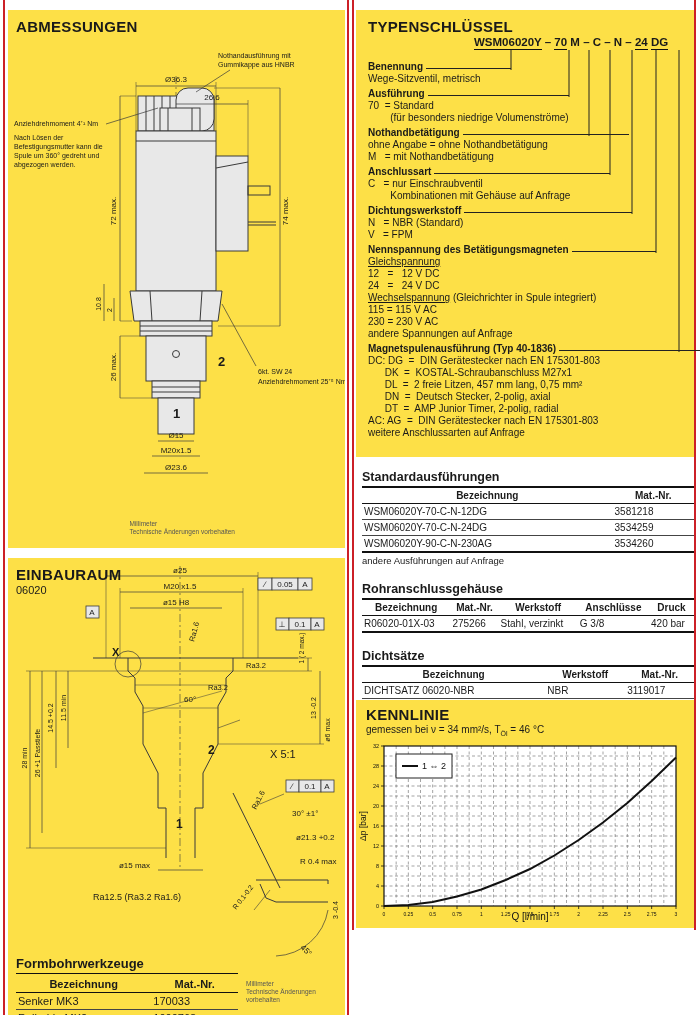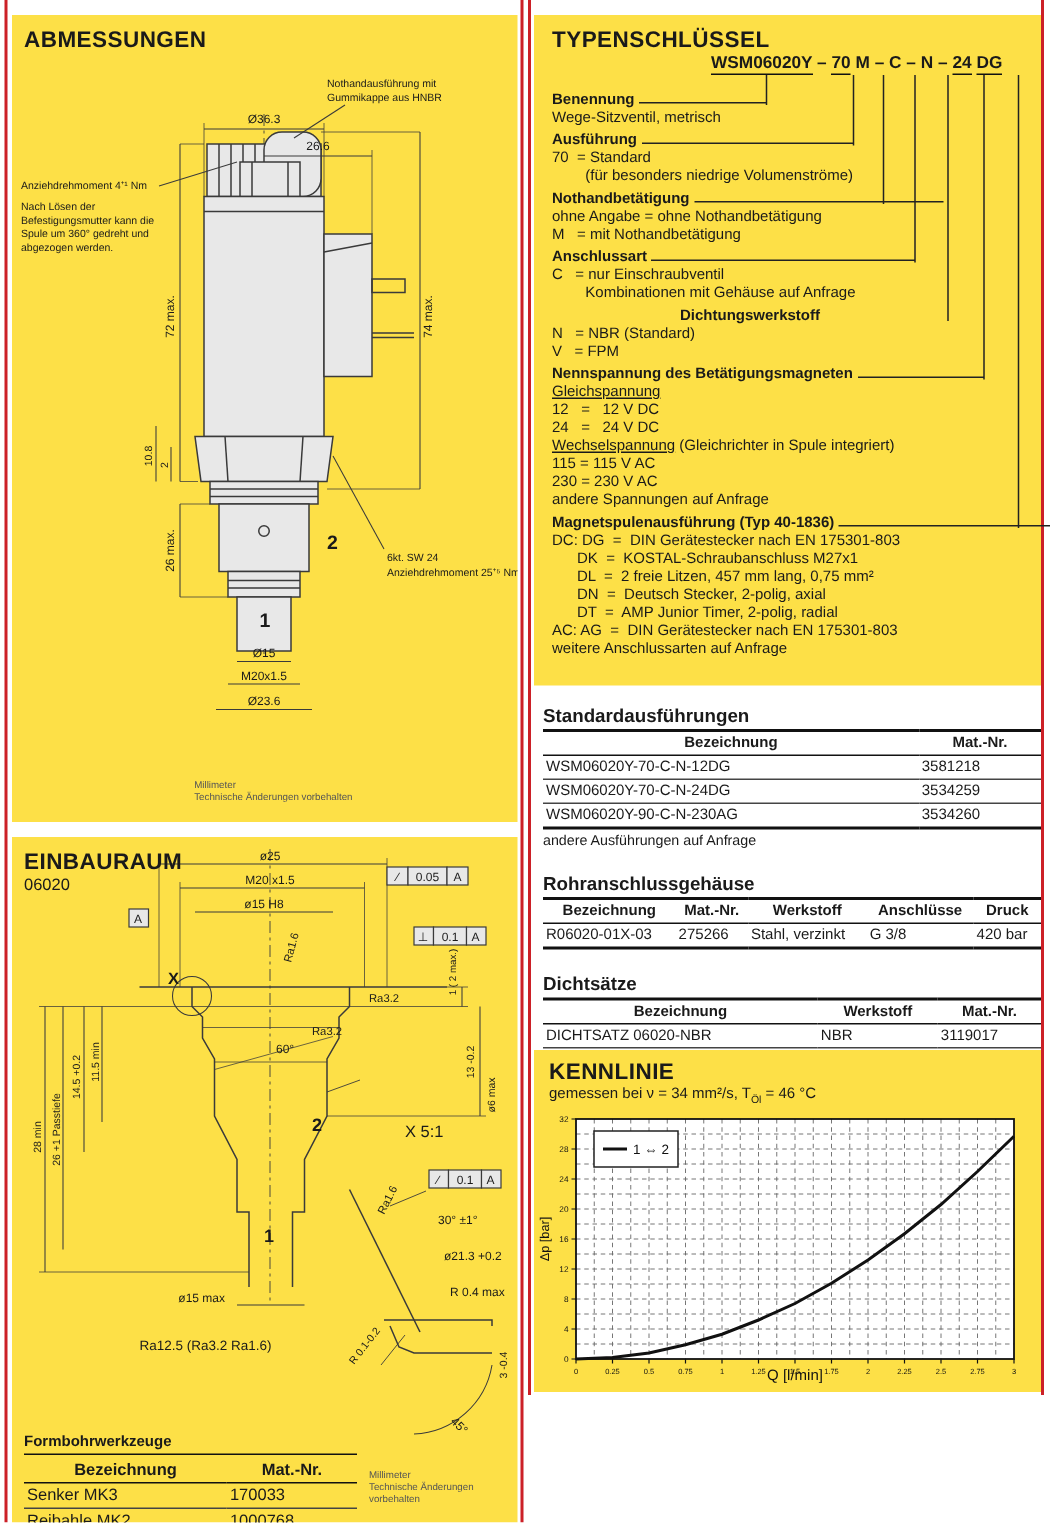--- a/index.html
+++ b/index.html
@@ -37,21 +37,21 @@
   #kenn-sub sub{font-size:7px;}
   #kenn-chart{position:absolute;top:38px;left:2px;}
   
   #abm-panel{left:8px;top:10px;width:337px;height:538px;}
   #abm-title{position:absolute;top:8px;left:8px;}
   #abm-svg{position:absolute;top:26px;left:0;}
   #einb-panel{left:8px;top:558px;width:337px;height:457px;}
   #einb-head{position:absolute;top:8px;left:8px;z-index:2;}
   #einb-svg{position:absolute;top:0;left:0;}
   #tools-box{position:absolute;left:8px;top:388px;width:222px;}
-  #tools-box .ttl{margin-left:0;font-size:10px;border-bottom:1.5px solid #111;padding-bottom:2px;}
+  #tools-box .ttl{margin-left:0;font-size:13px;border-bottom:1.5px solid #111;padding-bottom:2px;}
   #tools-box table.dtable{width:100%;margin-left:0;border-top:none;font-size:11px;}
   #tools-box th{font-size:11px;}
   .footnote{position:absolute;font-size:6.5px;line-height:8px;color:#555;}
   svg text{font-family:"Liberation Sans", sans-serif;}
 </style>
 </head>
 <body>
 
 <div class="redline" style="left:3px;height:1015px;"></div>
 <div class="redline" style="left:347px;height:1015px;"></div>
@@ -330,21 +330,21 @@
       </div>
       <div class="tsec">
         <div class="tsec-h" style="width: 242px;">
           <span>Anschlussart</span>
           <span class="lead"></span>
         </div>
         <div class="tline">C   = nur Einschraubventil</div>
         <div class="tline">        Kombinationen mit Gehäuse auf Anfrage</div>
       </div>
       <div class="tsec">
-        <div class="tsec-h" style="width: 264px; flex-direction: column;">
+        <div class="tsec-h" style="width: 264px;">
           <span>Dichtungswerkstoff</span>
           <span class="lead"></span>
         </div>
         <div class="tline">N   = NBR (Standard)</div>
         <div class="tline">V   = FPM</div>
       </div>
       <div class="tsec">
         <div class="tsec-h" style="width: 288px;">
           <span>Nennspannung des Betätigungsmagneten</span>
           <span class="lead"></span>

